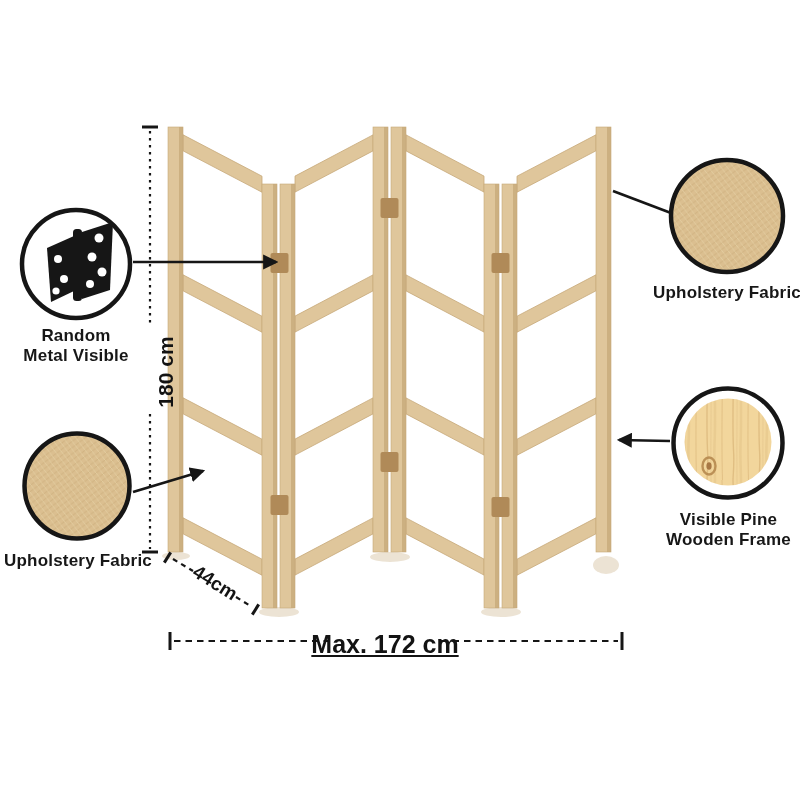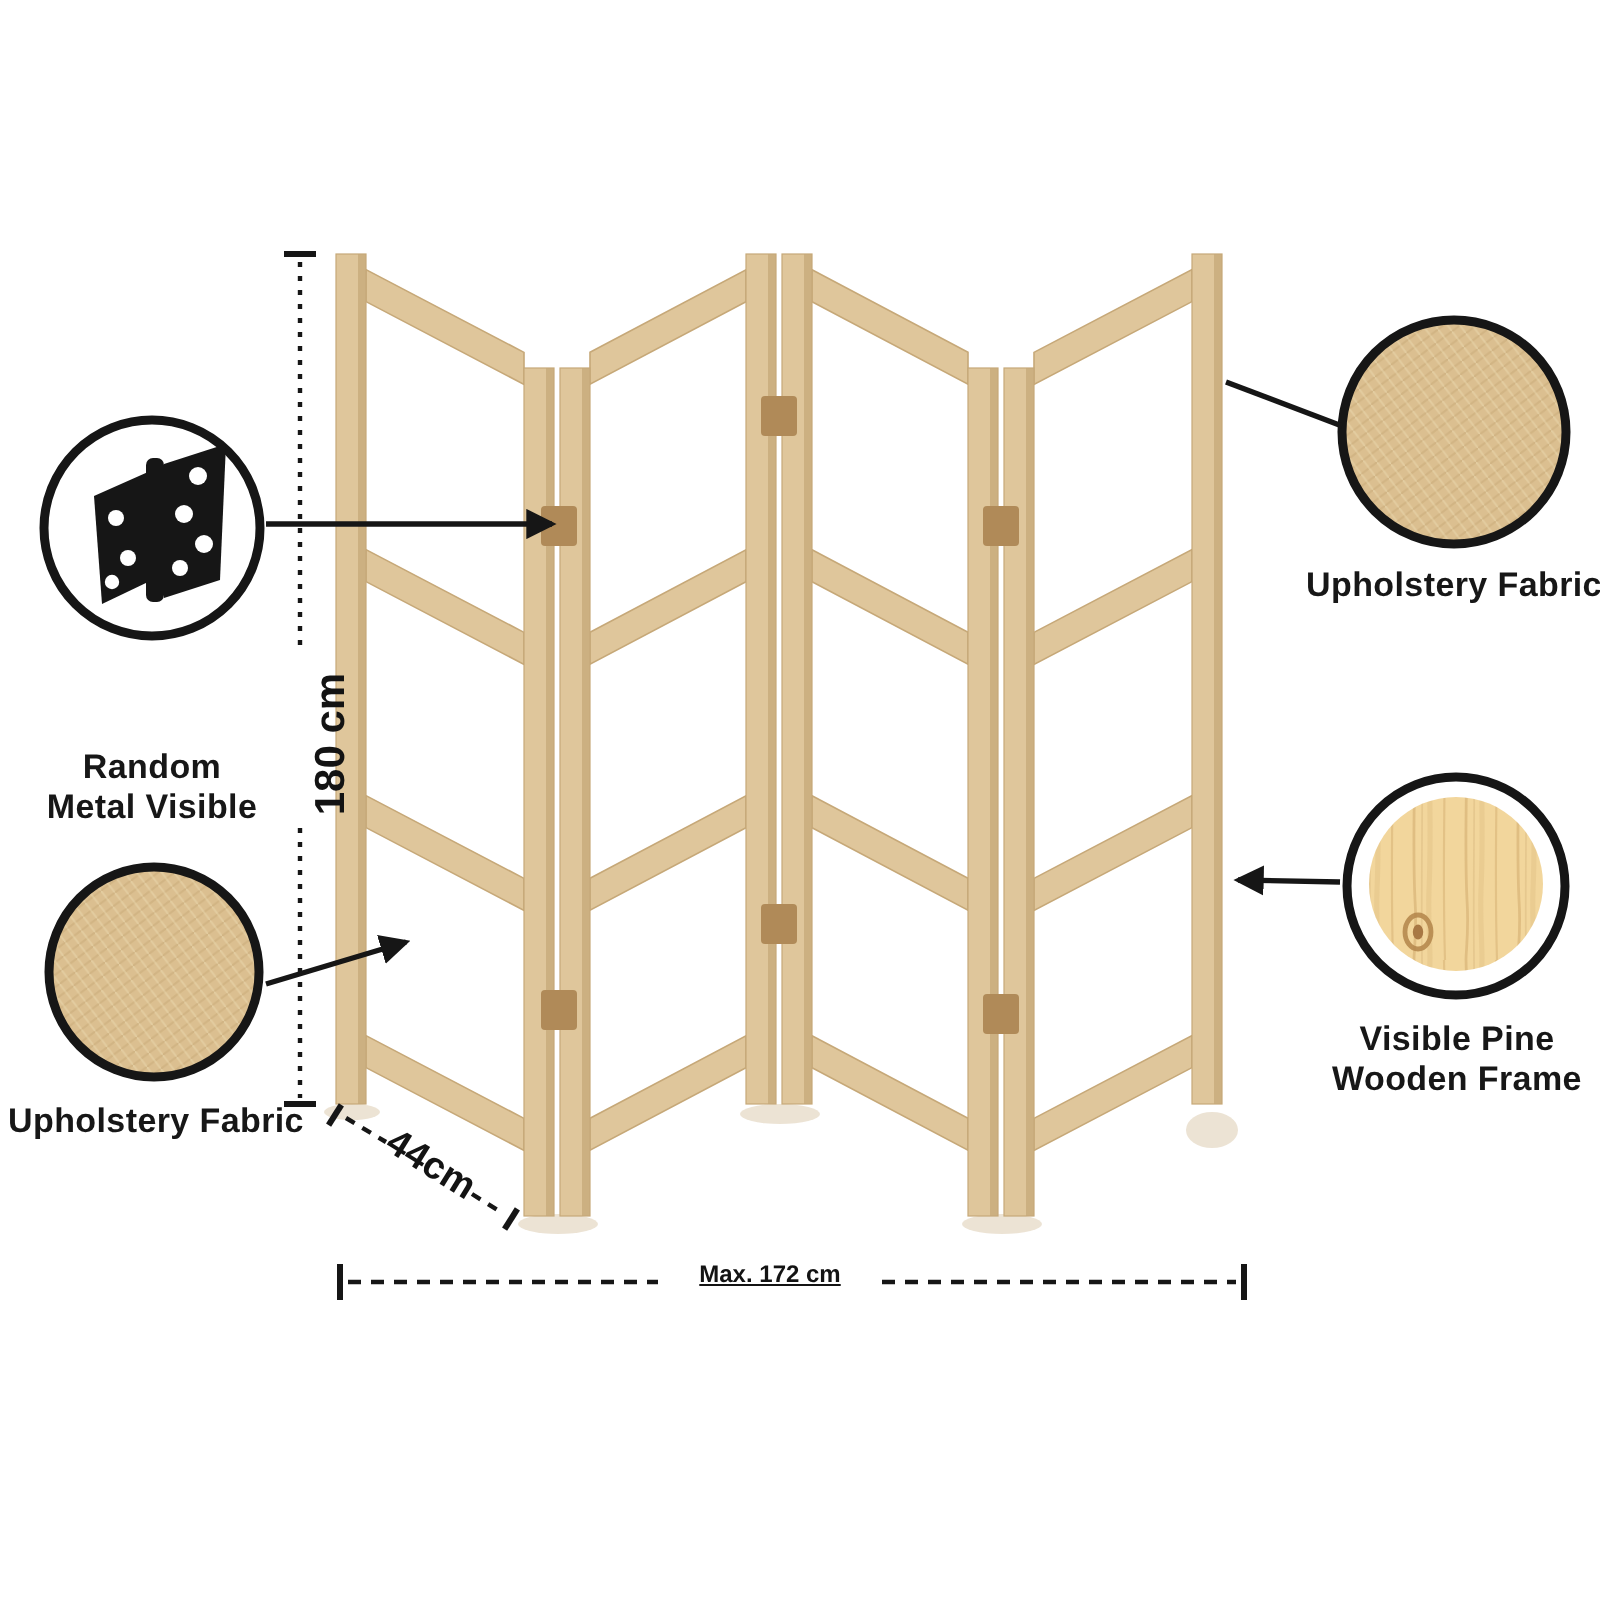--- a/index.html
+++ b/index.html
@@ -11,21 +11,21 @@
   .label{
     position:absolute;font-weight:700;color:#171717;text-align:center;
     font-size:17px;line-height:20px;letter-spacing:.2px;
   }
   .dim-label{
     position:absolute;font-weight:700;color:#131313;text-align:center;
     white-space:nowrap;
   }
   .dim-180{font-size:21px;transform:rotate(-90deg);}
   .dim-44{font-size:19px;transform:rotate(32deg);}
-  .dim-172{font-size:12px;text-decoration:underline;}
+  .dim-172{font-size:25px;text-decoration:underline;}
   
   .stile{fill:var(--wood);stroke:var(--wood-side);stroke-width:.6;}
   .stile-shade{fill:var(--wood-side);opacity:.75;}
   .rail{fill:var(--wood);stroke:var(--wood-side);stroke-width:.8;}
   .hinge-block{fill:var(--hinge-wood);}
   .ring{fill:#ffffff;stroke:var(--ink);stroke-width:4.5;}
   .ring-fabric{stroke:var(--ink);stroke-width:4.5;}
   .arrow{stroke:var(--ink);stroke-width:2.7;fill:none;}
   .dash{stroke:var(--ink);stroke-width:2.2;fill:none;}
   .cap{stroke:var(--ink);stroke-width:3;fill:none;}
@@ -173,21 +173,21 @@
     </g>
 
     <g>
       <line class="arrow" x1="133" y1="262" x2="276" y2="262" marker-end="url(#ah)"></line>
       <line class="arrow" x1="133" y1="492" x2="203" y2="471" marker-end="url(#ah)"></line>
       <line class="arrow" x1="613" y1="191" x2="671" y2="213"></line>
       <line class="arrow" x1="670" y1="441" x2="619" y2="440" marker-end="url(#ah)"></line>
     </g>
   </svg>
 
-  <div class="label" style="left:6px;top:326px;width:140px;margin-top:48px;">
+  <div class="label" style="left:6px;top:326px;width:140px;">
     <div>Random</div>
     <div>Metal Visible</div>
   </div>
 
   <div class="label" style="left:0px;top:551px;width:156px;">
     <div>Upholstery Fabric</div>
   </div>
 
   <div class="label" style="left:649px;top:283px;width:156px;">
     <div>Upholstery Fabric</div>

